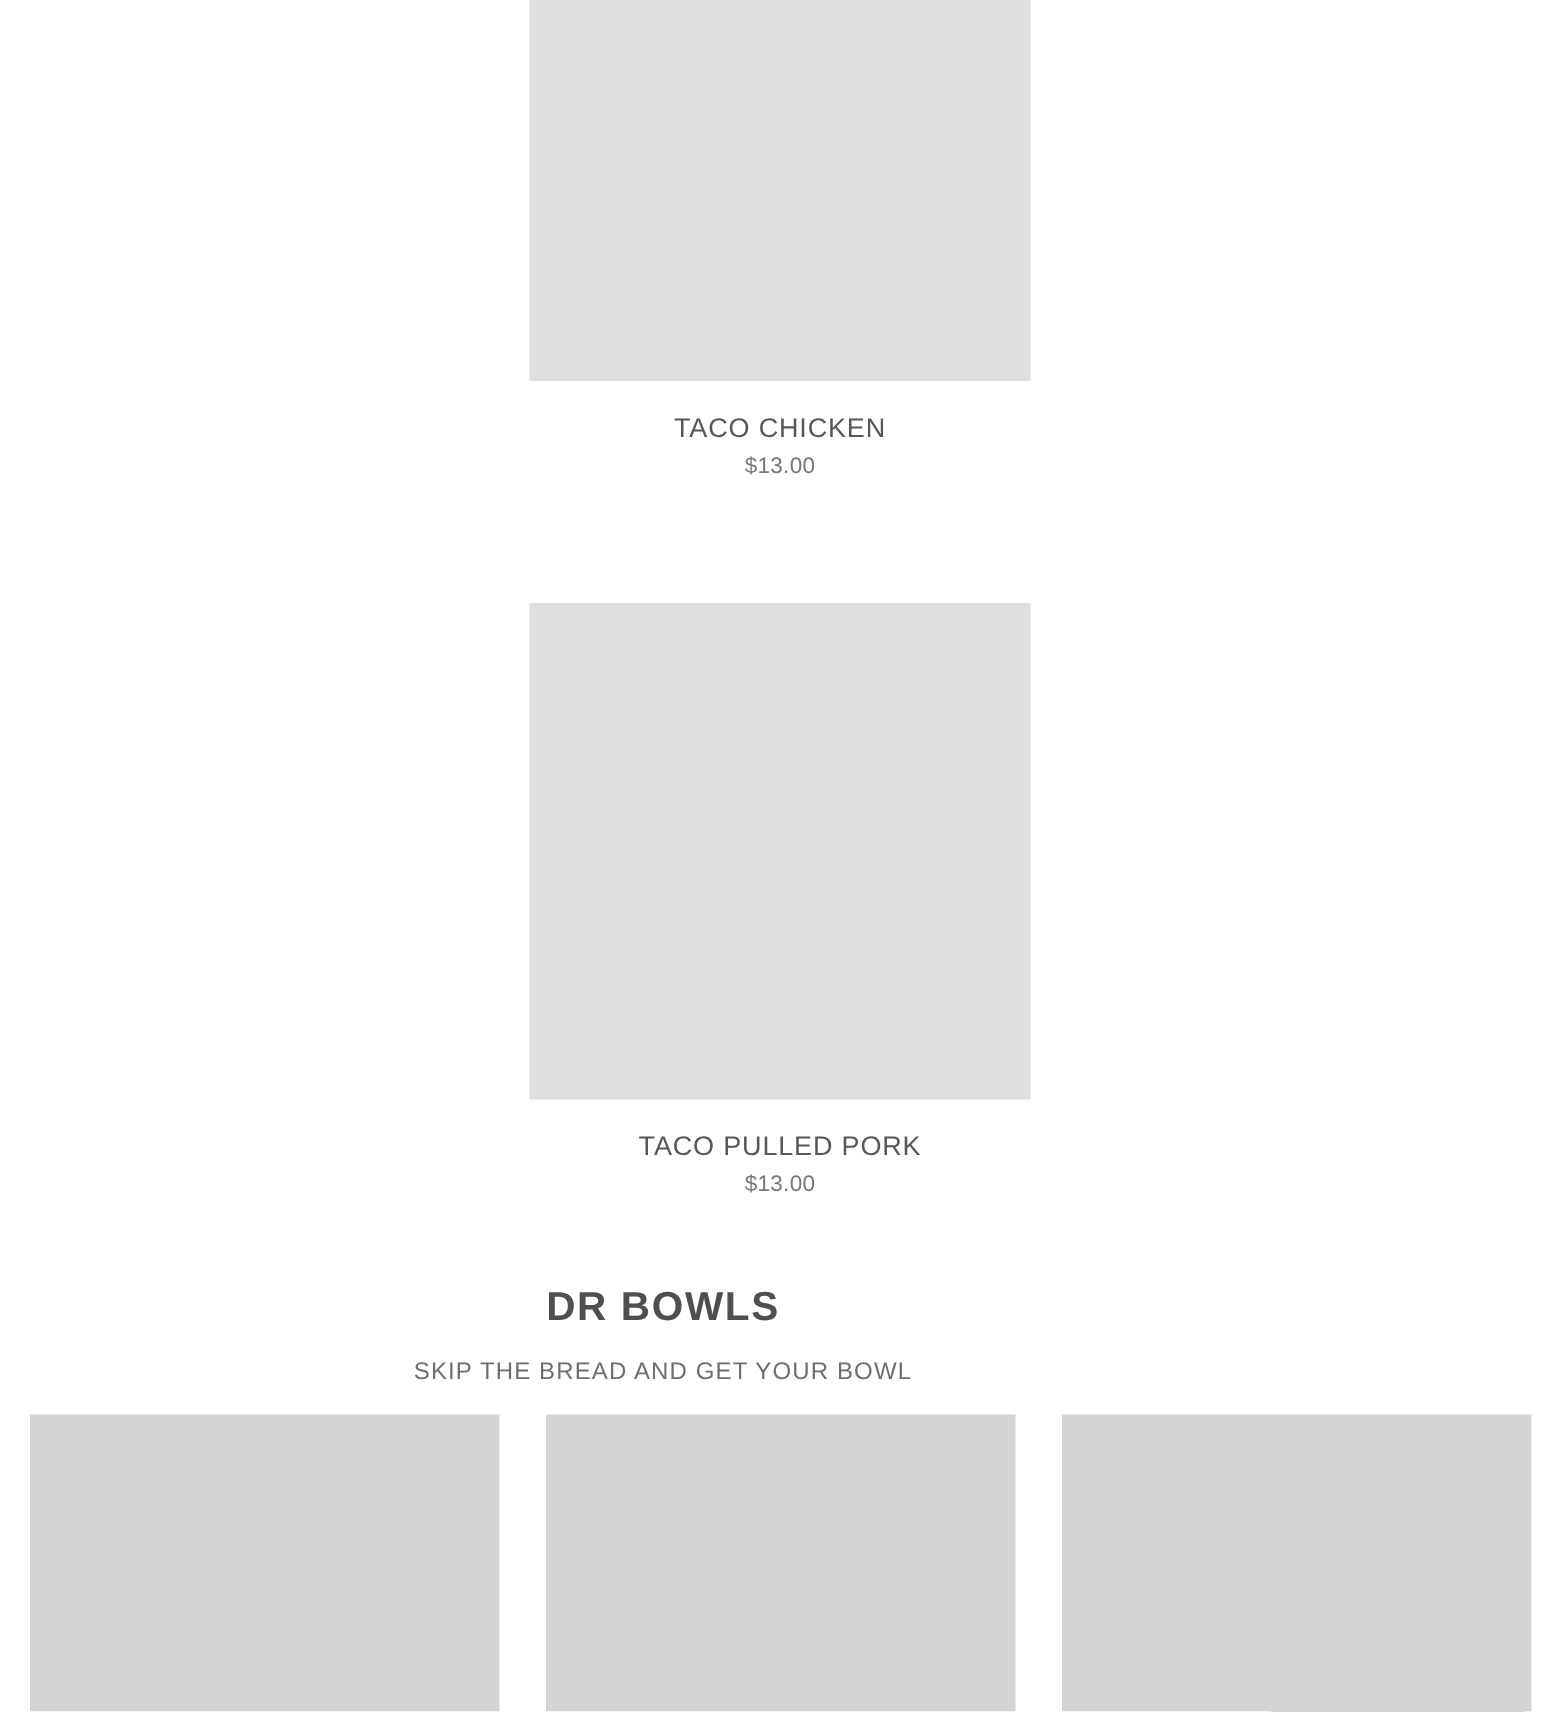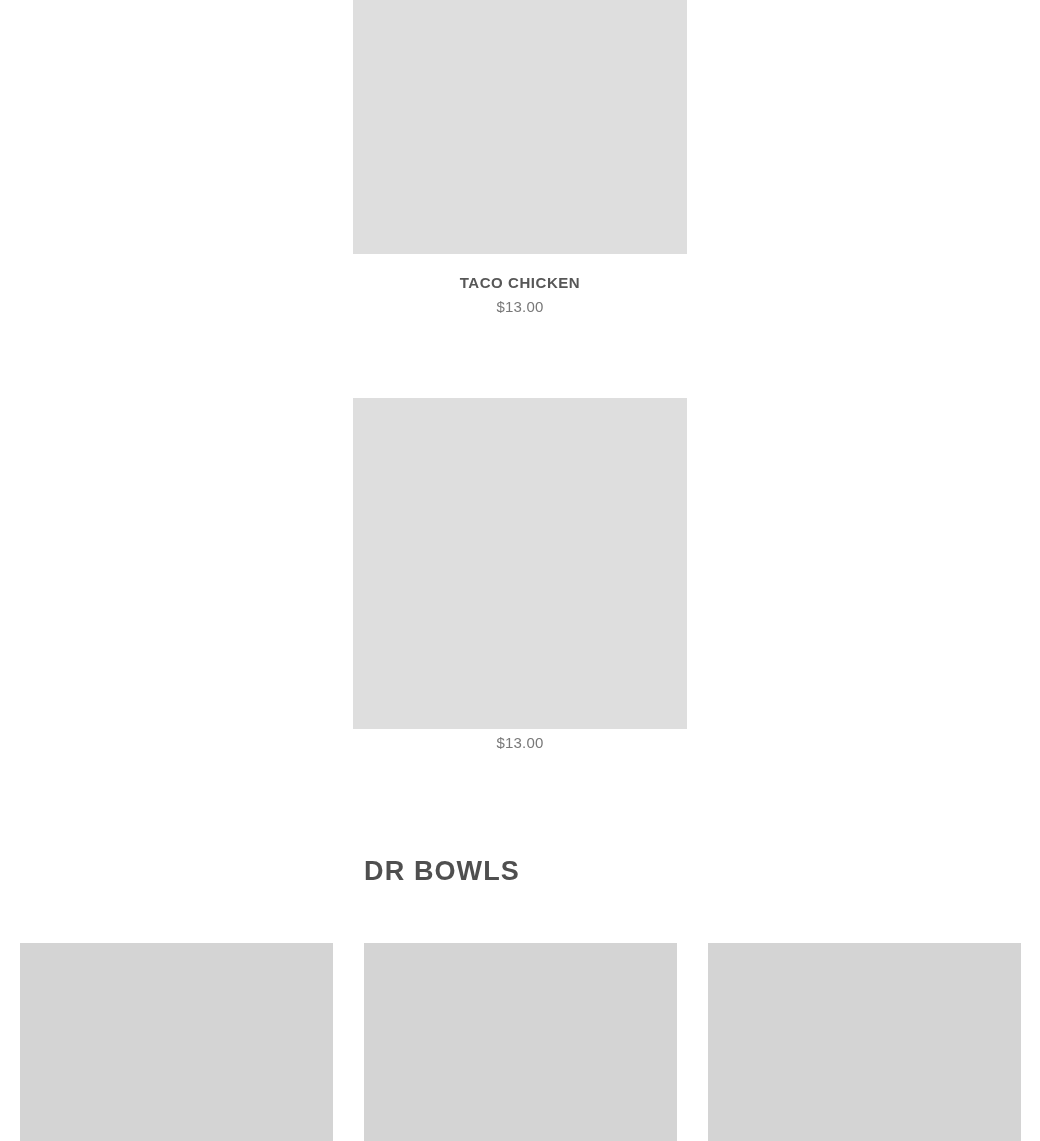--- a/index.html
+++ b/index.html
@@ -46,22 +46,22 @@
   .product-thumb {
     width: 334px;
     height: 331px;
     background: #dedede;
     display: block;
   }
 
   .product-title {
     display: block;
     margin-top: 20px;
-    font-size: 15px;
-    font-weight: 700;
+    font-size: 18px;
+    font-weight: 400;
     letter-spacing: 0.55px;
     color: #575757;
     text-transform: uppercase;
     line-height: 1.25;
   }
 
   .product-price {
     display: block;
     margin-top: 4px;
     font-size: 15px;
@@ -132,27 +132,29 @@
   <div class="product-list">
 
     <div class="product-card">
       <span class="product-thumb" aria-label="taco-chicken-image"></span>
       <span class="product-title">TACO CHICKEN</span>
       <span class="product-price">$13.00</span>
     </div>
 
     <div class="product-card">
       <span class="product-thumb" aria-label="taco-pulled-pork-image"></span>
+      <span class="product-title">TACO PULLED PORK</span>
       <span class="product-price">$13.00</span>
     </div>
 
   </div>
 
   <div class="section-block">
     <h2 class="section-title">DR BOWLS</h2>
+    <span class="section-subtitle">SKIP THE BREAD AND GET YOUR BOWL</span>
   </div>
 
   <div class="grid-row">
 
     <div class="grid-card">
       <span class="grid-thumb" aria-label="bowl-product-image-1"></span>
     </div>
 
     <div class="grid-card">
       <span class="grid-thumb" aria-label="bowl-product-image-2"></span>

